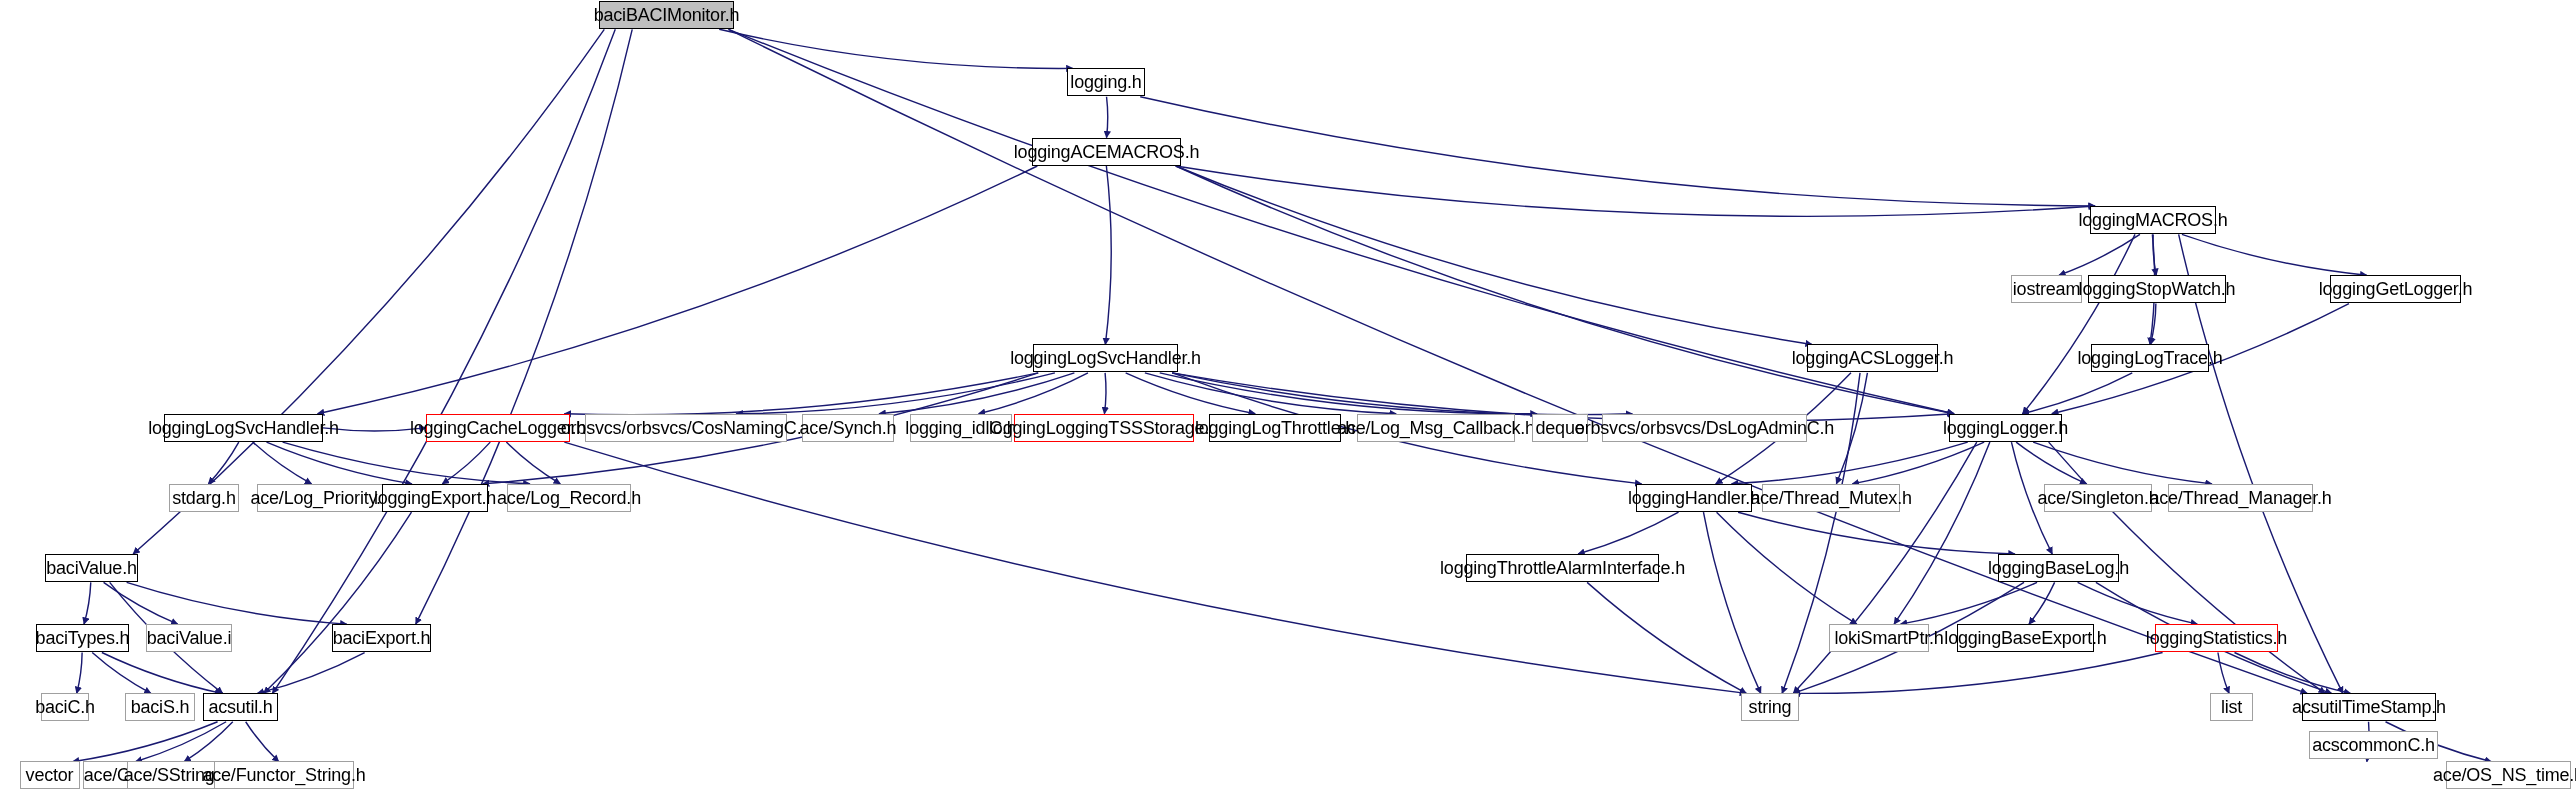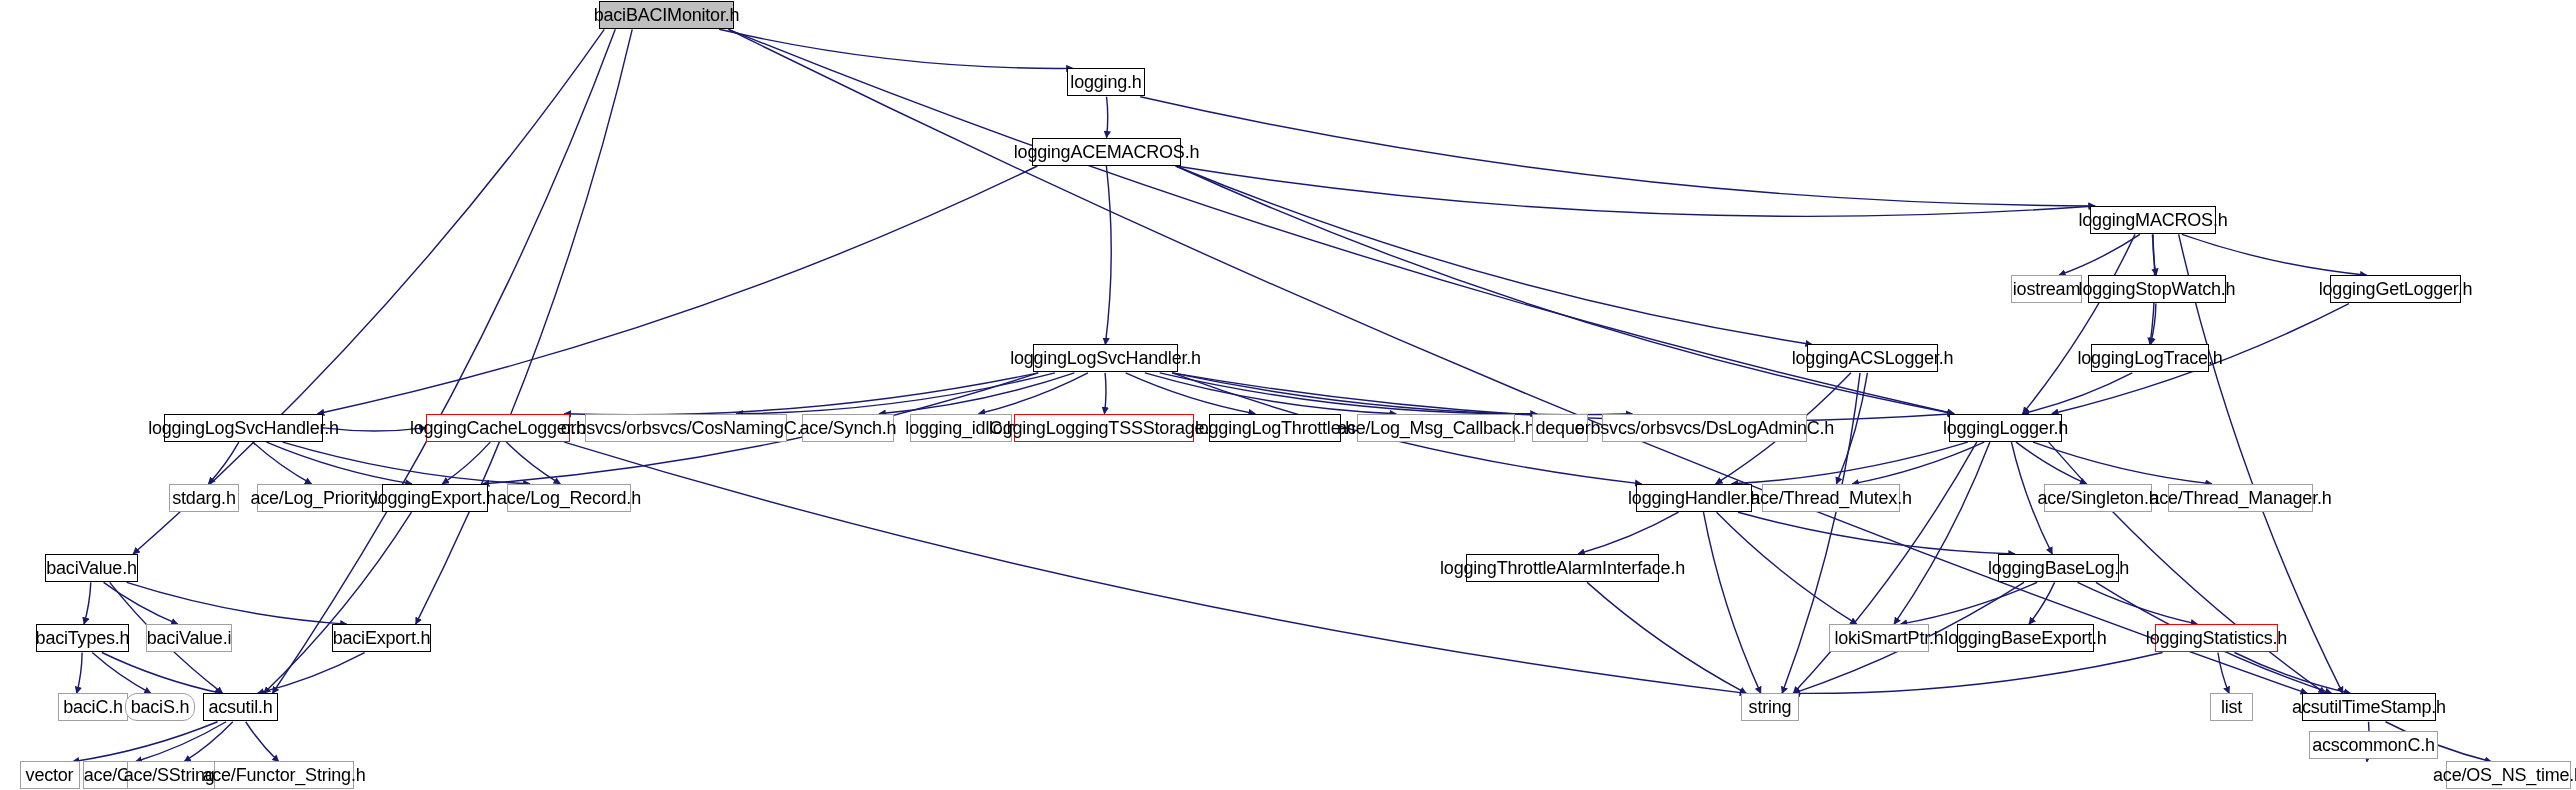--- a/index.html
+++ b/index.html
@@ -157,22 +157,22 @@
       <div class="node" style="left: 507px; top: 484px; width: 124px;">ace/Log_Record.h</div>
       <div class="node bold" style="left: 1466px; top: 554px; width: 193px;">loggingThrottleAlarmInterface.h</div>
       <div class="node bold" style="left: 1998px; top: 554px; width: 121px;">loggingBaseLog.h</div>
       <div class="node bold" style="left: 45px; top: 554px; width: 93px;">baciValue.h</div>
       <div class="node" style="left: 1829px; top: 624px; width: 100px; padding-left: 20px;">lokiSmartPtr.h</div>
       <div class="node bold" style="left: 1957px; top: 624px; width: 137px;">loggingBaseExport.h</div>
       <div class="node red" style="left: 2155px; top: 624px; width: 123px;">loggingStatistics.h</div>
       <div class="node bold" style="left: 36px; top: 624px; width: 93px;">baciTypes.h</div>
       <div class="node" style="left: 146px; top: 624px; width: 86px;">baciValue.i</div>
       <div class="node bold" style="left: 332px; top: 624px; width: 99px;">baciExport.h</div>
-      <div class="node" style="left: 58px; top: 693px; width: 70px; text-align: right;">baciC.h</div>
-      <div class="node" style="left: 125px; top: 693px; width: 70px; border-radius: 12px;">baciS.h</div>
+      <div class="node" style="left: 41px; top: 693px; width: 48px; text-align: right;">baciC.h</div>
+      <div class="node" style="left: 125px; top: 693px; width: 70px;">baciS.h</div>
       <div class="node bold" style="left: 203px; top: 693px; width: 75px;">acsutil.h</div>
       <div class="node" style="left: 1741px; top: 693px; width: 58px;">string</div>
       <div class="node" style="left: 2210px; top: 693px; width: 43px;">list</div>
       <div class="node bold" style="left: 2302px; top: 693px; width: 134px;">acsutilTimeStamp.h</div>
       <div class="node" style="left: 19.5px; top: 761px; width: 60px;">vector</div>
       <div class="node" style="left: 83px; top: 761px; width: 75px;">ace/OS.h</div>
       <div class="node" style="left: 127px; top: 761px; width: 99px;">ace/SString.h</div>
       <div class="node" style="left: 214px; top: 761px; width: 140px;">ace/Functor_String.h</div>
       <div class="node" style="left: 2309px; top: 731px; width: 129px;">acscommonC.h</div>
       <div class="node" style="left: 2446px; top: 761px; width: 125px;">ace/OS_NS_time.h</div>

